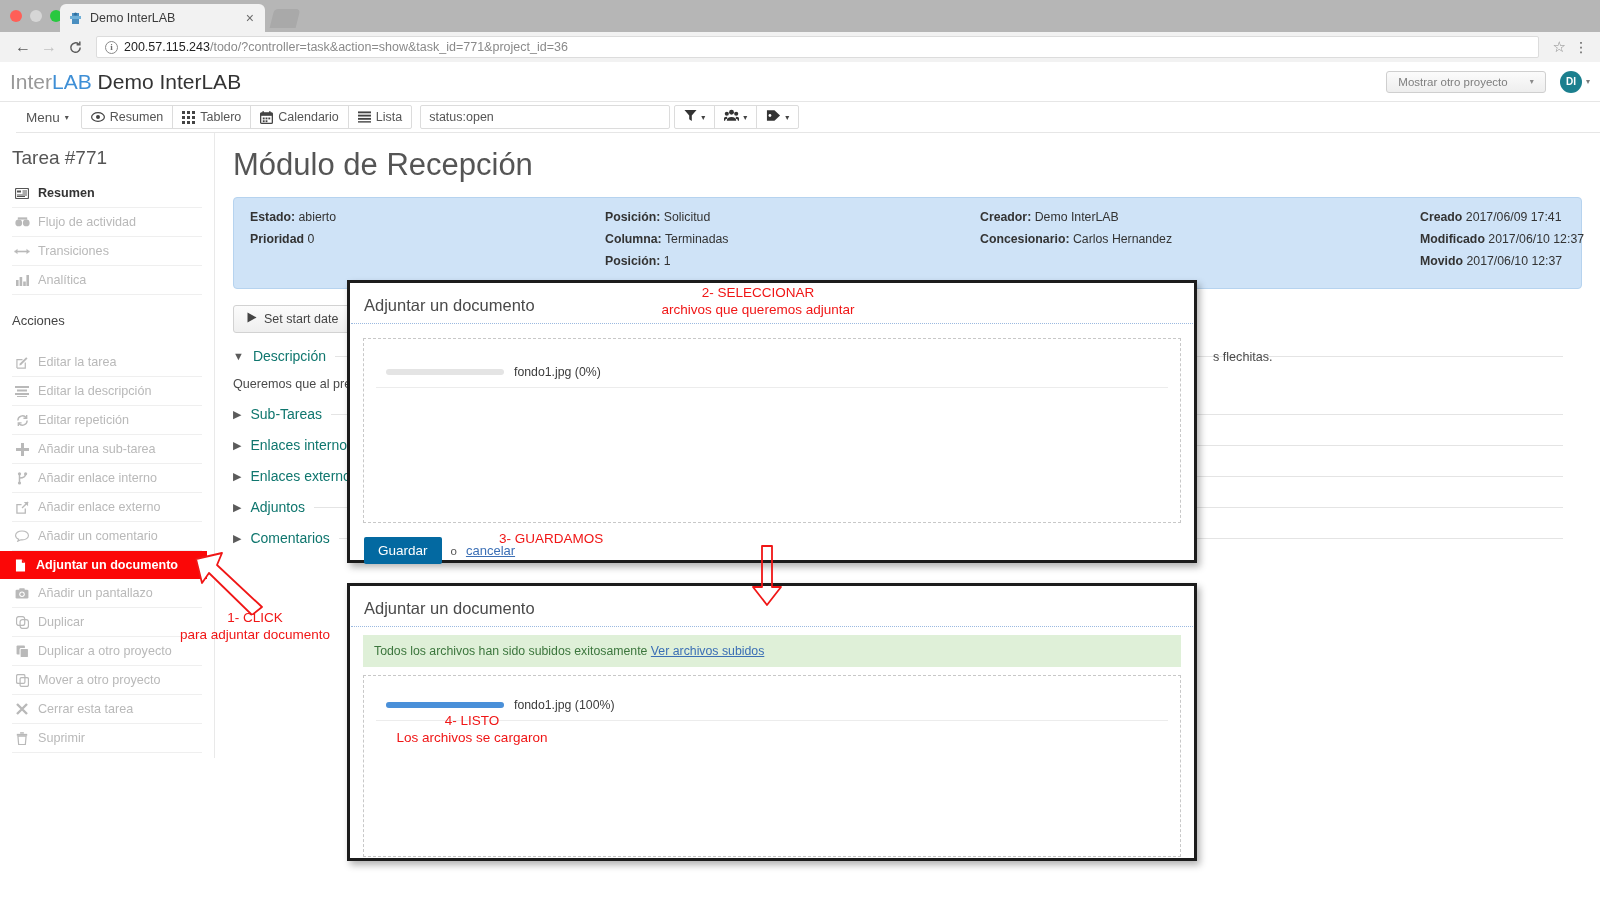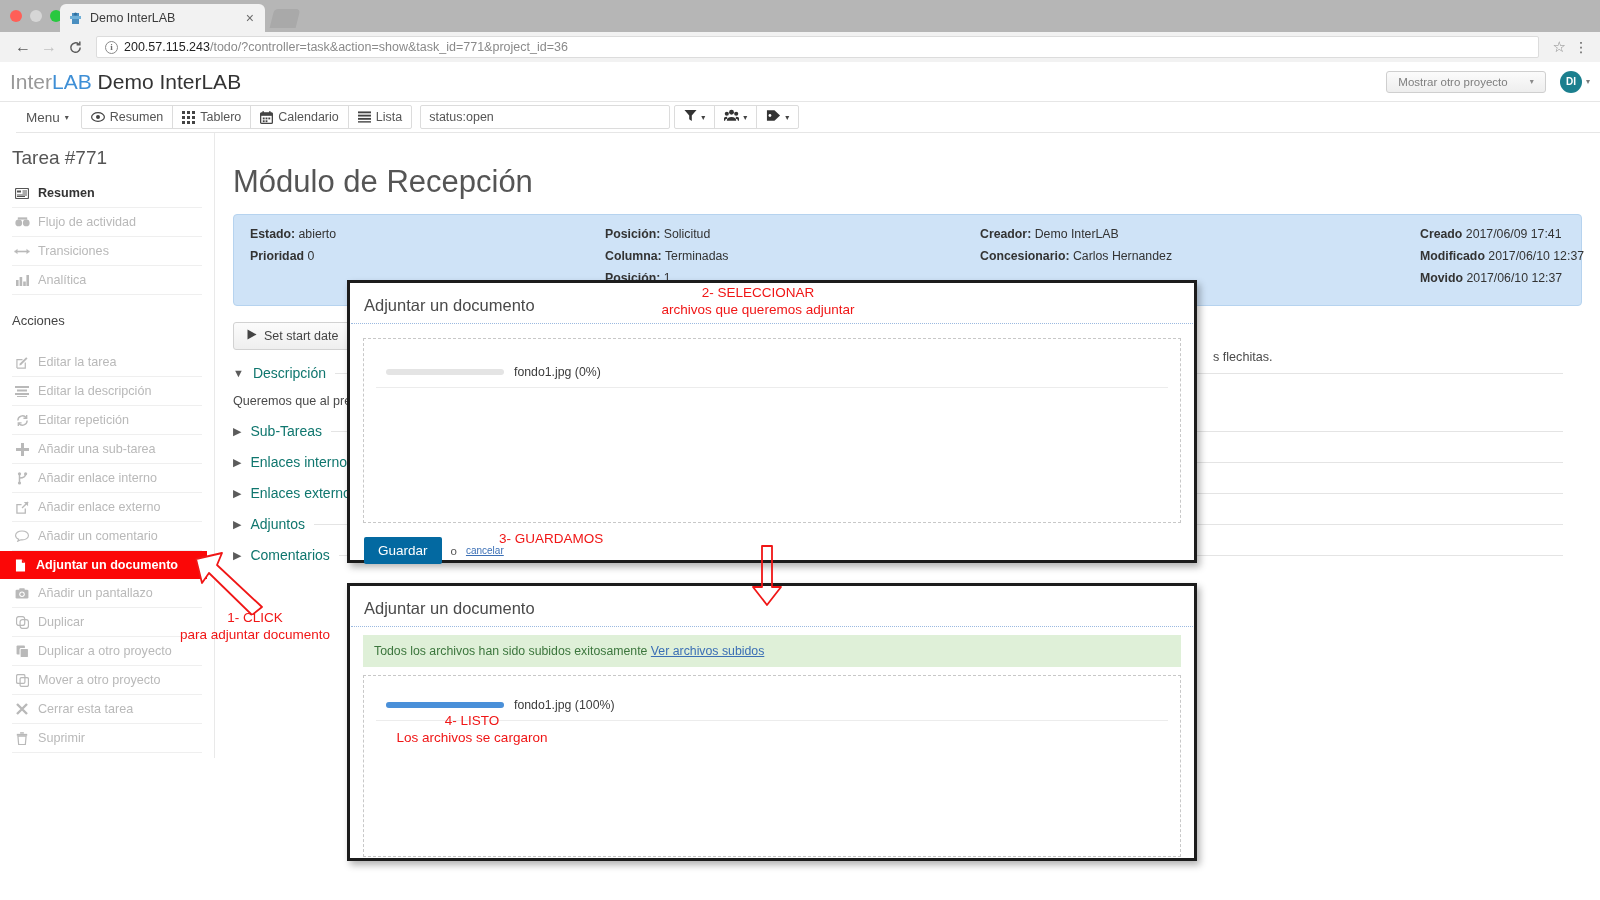--- a/index.html
+++ b/index.html
@@ -127,21 +127,21 @@
   .side-item.active-bold { color:#333; font-weight:bold; }
   .side-item .ico { width:16px; flex:0 0 16px; display:flex; align-items:center; justify-content:center; color:#b9b9b9; font-size:13px; }
   .side-item.active-bold .ico { color:#555; }
   .side-item.highlight {
     background:#fb0707; color:#ffffff; font-weight:bold; margin-left:-12px; padding-left:12px;
     width:207px; border-bottom:none;
   }
   .side-item.highlight .ico { color:#ffffff; }
 
   
-  .main { position:absolute; left:215px; top:150px; width:1385px; padding:8px 18px 0 18px; }
+  .main { position:absolute; left:215px; top:133px; width:1385px; padding:8px 18px 0 18px; }
   .page-title { font-size:31px; color:#555; font-weight:normal; margin:6px 0 14px 0; }
   .info-panel {
     background:#cfe3f7; border:1px solid #b6d3ef; border-radius:4px;
     padding:12px 16px; display:flex; font-size:12.3px; color:#333; min-height:88px;
   }
   .info-col { flex:0 0 auto; }
   .info-col.c1 { width:355px; }
   .info-col.c2 { width:375px; }
   .info-col.c3 { width:440px; }
   .info-col.c4 { width:auto; }
@@ -179,21 +179,21 @@
   .prog-bar { height:6px; width:118px; border-radius:3px; background:#e4e4e4; }
   .prog-bar .fill { height:100%; border-radius:3px; background:#4a90d9; }
   .file-name { font-size:12.3px; color:#3c3c3c; white-space:nowrap; }
   .file-rule { border-bottom:1px solid #ececec; margin:8px 12px 0 12px; }
 
   .dlg-actions { display:flex; align-items:center; gap:9px; padding:0 14px; }
   .btn-save {
     background:#0369a1; color:#fff; font-size:13.5px; padding:6px 14px; border-radius:2px;
   }
   .or-text { font-size:11.5px; color:#555; }
-  .link-cancel { font-size:10px; color:#3b6fb5; text-decoration:underline; }
+  .link-cancel { font-size:13px; color:#3b6fb5; text-decoration:underline; }
 
   .success-bar {
     background:#dff0d8; color:#3c763d; font-size:12.3px; margin:8px 13px 0 13px;
     padding:9px 11px;
   }
   .success-bar a { color:#3b6fb5; text-decoration:underline; }
 
   
   .anno { position:absolute; color:#f01616; font-family:"Liberation Sans", sans-serif; }
   .anno-2 { left:650px; top:284px; width:216px; text-align:center; font-size:13.5px; line-height:17px; }

